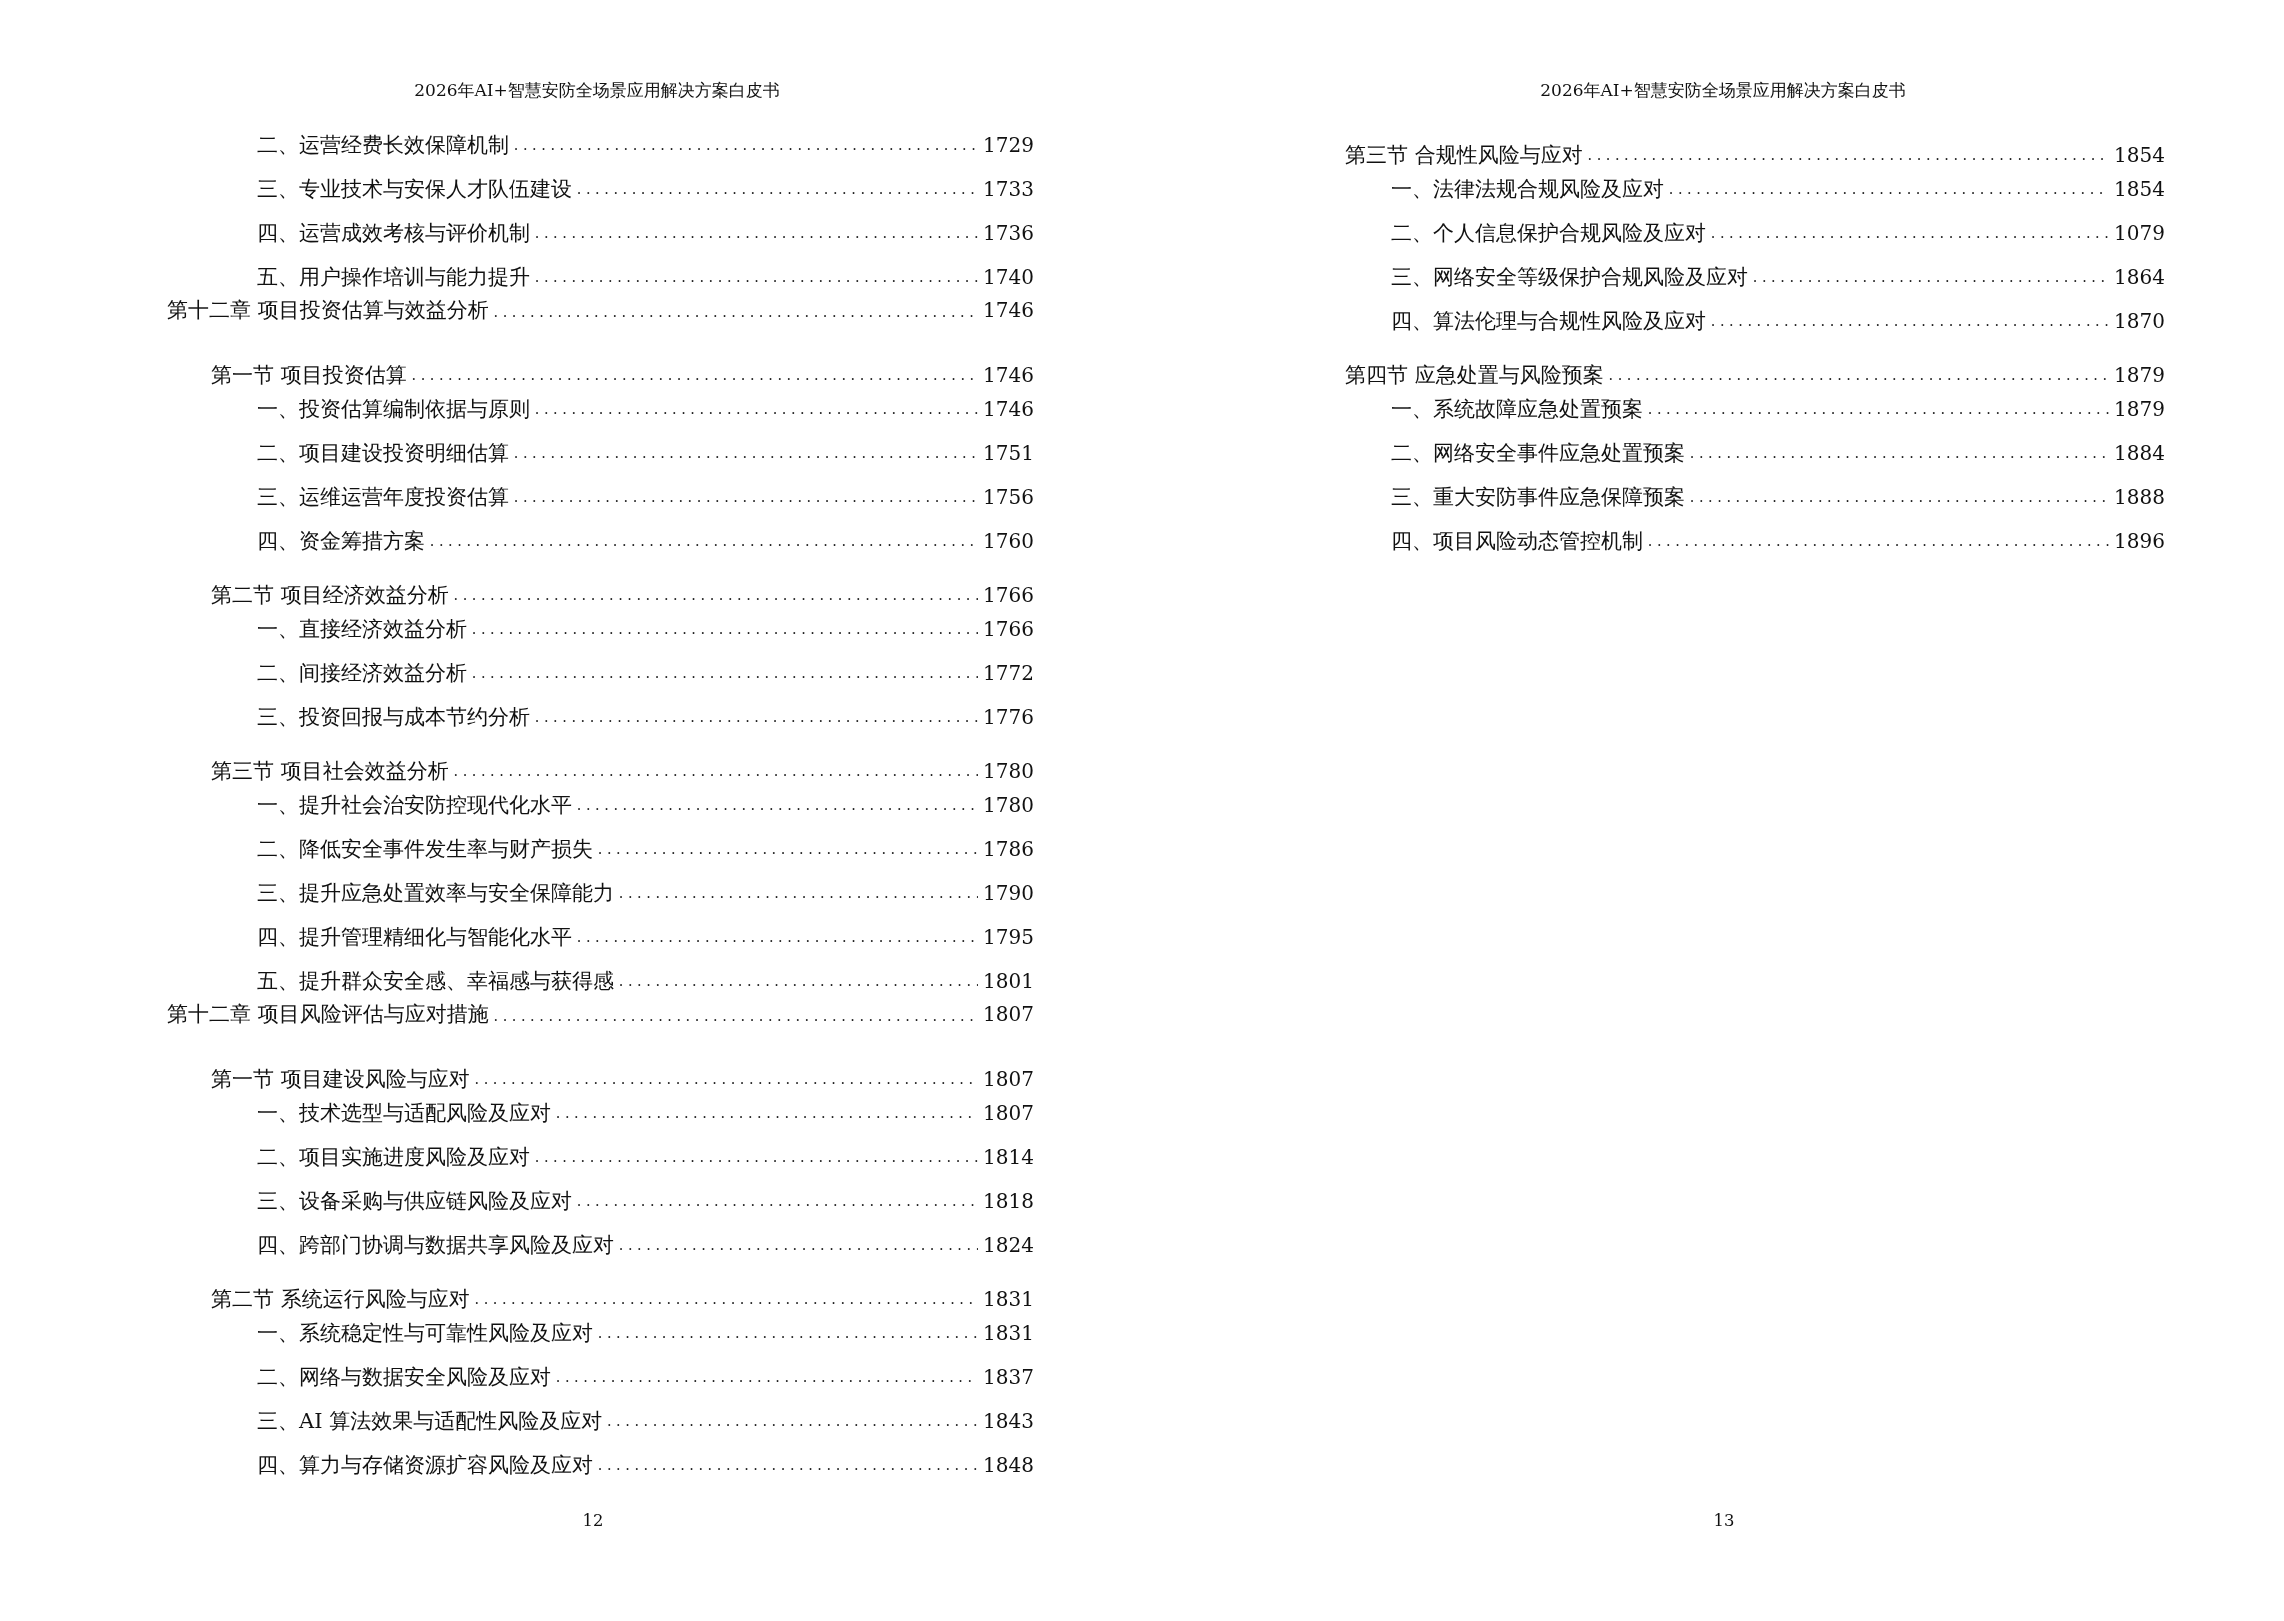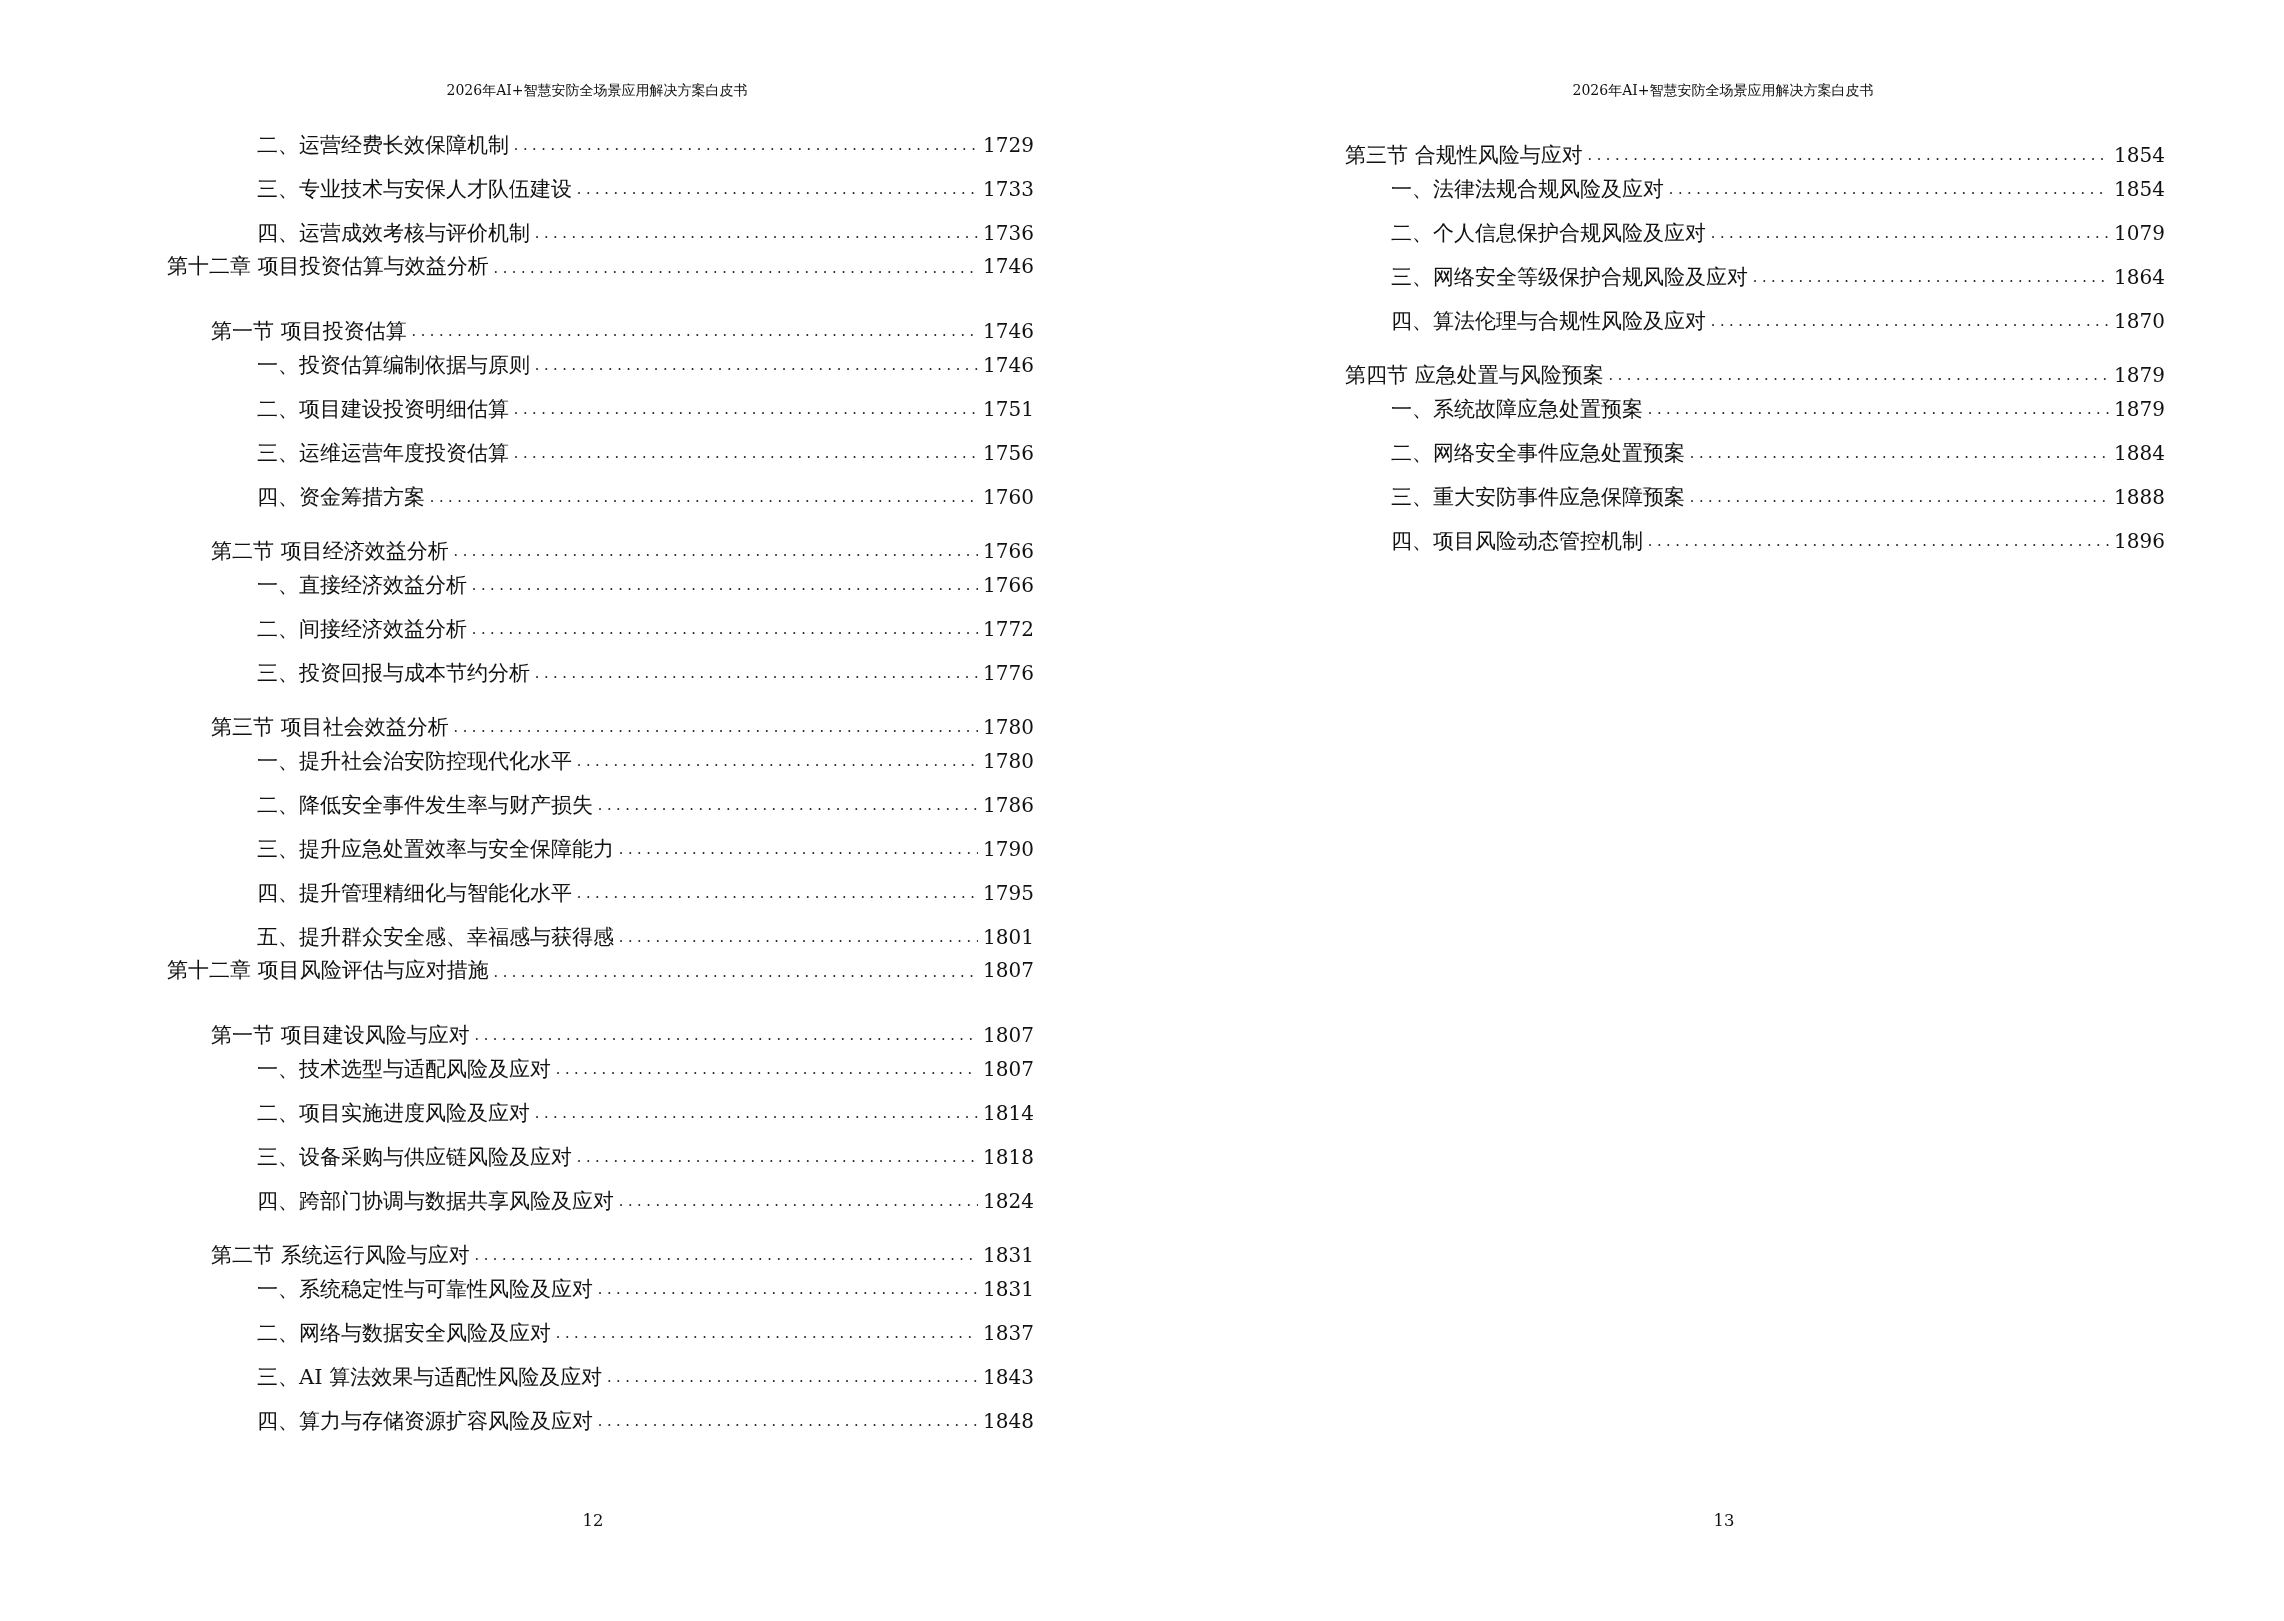--- a/index.html
+++ b/index.html
@@ -4,21 +4,21 @@
 <style>
   html, body { margin: 0; padding: 0; }
   body {
     width: 2284px; height: 1622px; background: #ffffff; position: relative; overflow: hidden;
     font-family: "DejaVu Serif", "Liberation Serif", serif; color: #111;
   }
   .page { position: absolute; top: 0; height: 1622px; }
   #page-left { left: 0; width: 1142px; }
   #page-right { left: 1142px; width: 1142px; }
   .header {
-    position: absolute; top: 81px; font-size: 14px; line-height: 19px;
+    position: absolute; top: 81px; font-size: 17px; line-height: 19px;
     white-space: nowrap; transform: translateX(-50%);
   }
   #page-left .header { left: 597px; }
   #page-right .header { left: 581px; }
   .footer {
     position: absolute; top: 1511px; font-size: 16.4px; line-height: 19px;
     transform: translateX(-50%);
   }
   #page-left .footer { left: 593px; }
   #page-right .footer { left: 582px; }
@@ -57,20 +57,25 @@
       <div class="row lvl3">
         <span class="title">三、专业技术与安保人才队伍建设</span>
         <span class="leader"></span>
         <span class="pagenum">1733</span>
       </div>
       <div class="row lvl3">
         <span class="title">四、运营成效考核与评价机制</span>
         <span class="leader"></span>
         <span class="pagenum">1736</span>
       </div>
+      <div class="row lvl3">
+        <span class="title">五、用户操作培训与能力提升</span>
+        <span class="leader"></span>
+        <span class="pagenum">1740</span>
+      </div>
       <div class="row lvl1">
         <span class="title">第十二章  项目投资估算与效益分析</span>
         <span class="leader"></span>
         <span class="pagenum">1746</span>
       </div>
       <div class="row lvl2">
         <span class="title">第一节  项目投资估算</span>
         <span class="leader"></span>
         <span class="pagenum">1746</span>
       </div>

